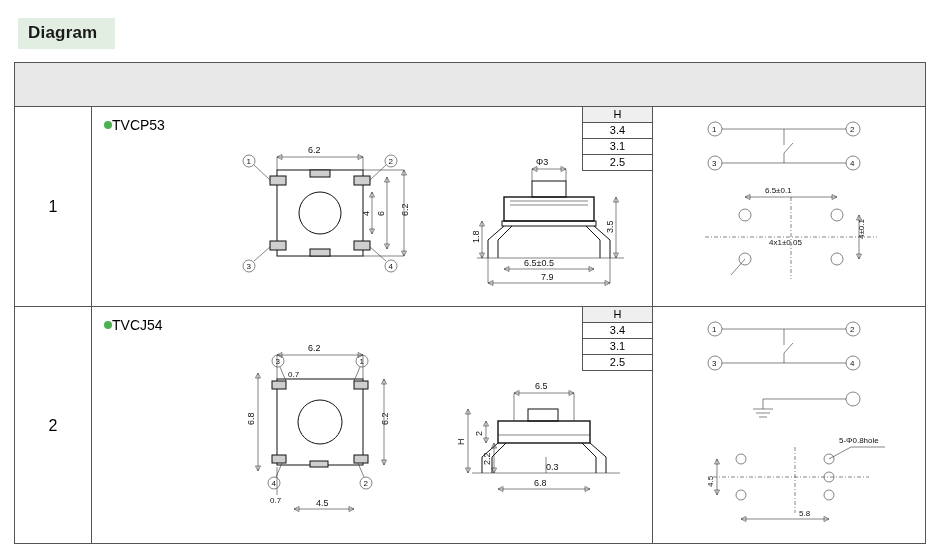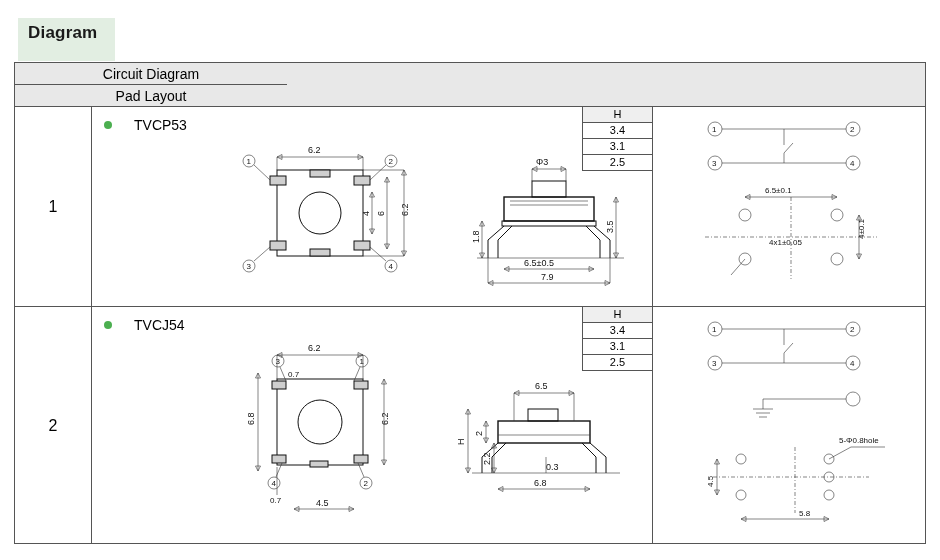--- a/index.html
+++ b/index.html
@@ -8,21 +8,21 @@
     font-family:"Liberation Sans", sans-serif;
     color:#000;
     overflow:hidden;
   }
   .page{position:relative;width:940px;height:560px;}
 
   
   .diagram-tag{
     position:absolute;left:18px;top:18px;
     background:#e2eee2;
-    padding:5px 18px 18px 10px;
+    padding:5px 18px 6px 10px;
     font-size:17px;font-weight:bold;color:#1a1a1a;
     letter-spacing:.2px;
   }
 
   
   .tbl{
     position:absolute;left:14px;top:62px;
     width:912px;height:482px;
     border:1px solid #555;
     box-sizing:border-box;
@@ -62,21 +62,21 @@
   }
   .cell-dim{
     flex:1;border-right:1px solid #555;position:relative;
   }
   .cell-cir{
     width:272px;position:relative;
   }
 
   .part-label{
     position:absolute;left:12px;top:10px;
-    font-size:14px;display:flex;align-items:center;gap:22px;
+    font-size:14px;display:flex;align-items:center;gap:0;
   }
   .dot{
     width:8px;height:8px;border-radius:50%;background:#4caf50;display:inline-block;
   }
 
   
   .htable{
     position:absolute;right:0;top:0;width:70px;
     border-left:1px solid #555;
     box-sizing:border-box;
@@ -100,24 +100,20 @@
 </head>
 <body>
 
 <div class="page">
 
   <div class="diagram-tag">Diagram</div>
 
   <div class="tbl">
 
     <div class="hdr">
-      <div class="c-cir">
-        <div class="t1">Circuit Diagram</div>
-        <div class="t2">Pad Layout</div>
-      </div>
     </div>
 
     <div class="row row-1">
       <div class="cell-no">1</div>
 
       <div class="cell-dim">
         <div class="part-label">
           <span class="dot"></span>
           <span>TVCP53</span>
         </div>

